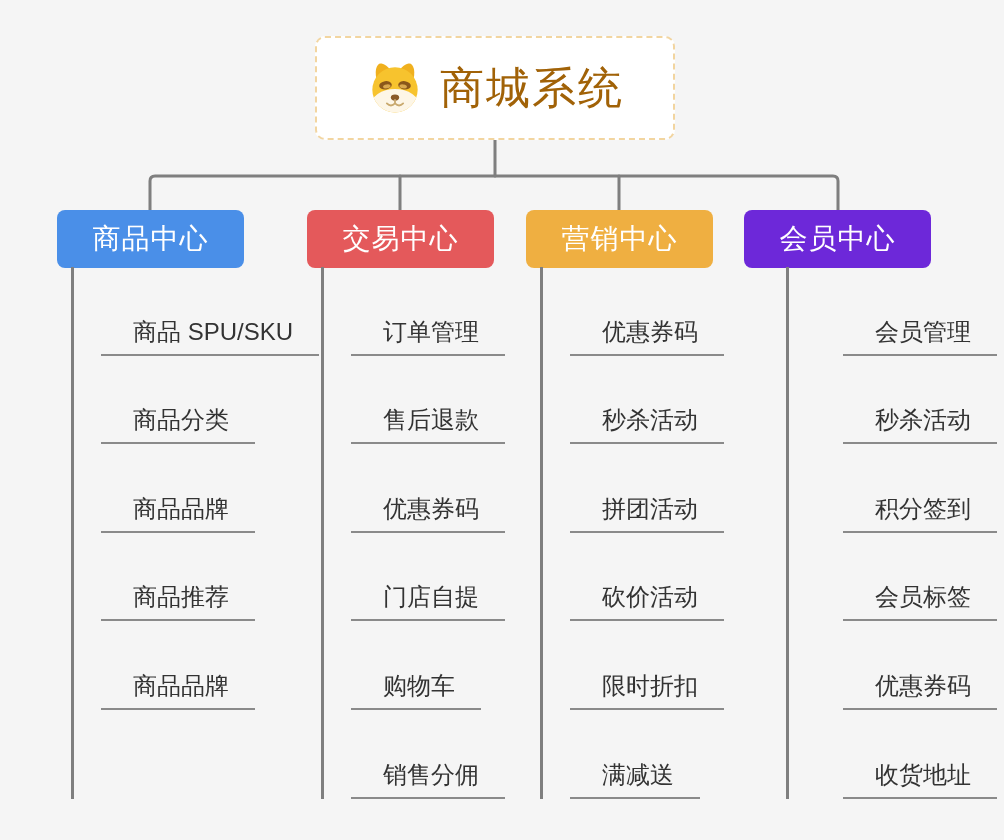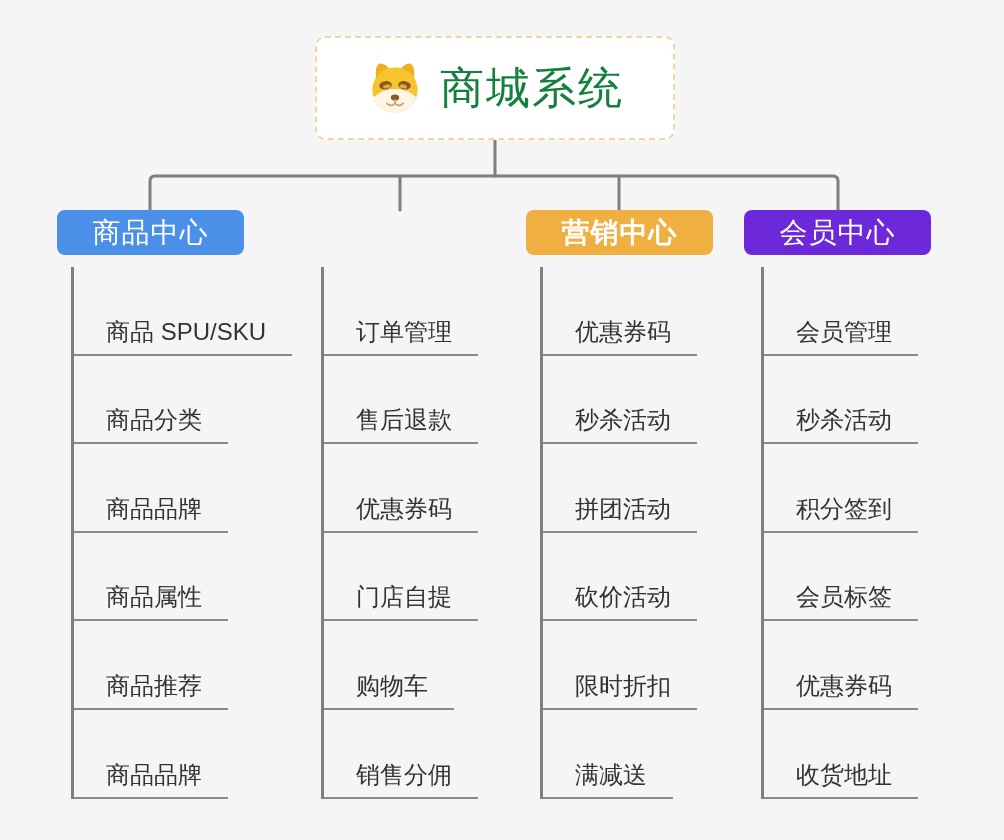--- a/index.html
+++ b/index.html
@@ -42,66 +42,67 @@
     border-radius:10px;
     box-sizing:border-box;
     display:flex;
     align-items:center;
     justify-content:center;
     gap:16px;
     cursor:pointer;
   }
   .root-title{
     font-size:44px;
-    color:#15803d;
+    color:#a16207;
     letter-spacing:2px;
     white-space:nowrap;
   }
   .dog-icon{display:flex;align-items:center;}
   
   .branch{
     position:absolute;
     top:210px;
-    width:187px;height:45px;
+    width:187px;height:58px;
     border-radius:8px;
     display:flex;
     align-items:center;
     justify-content:center;
     color:#ffffff;
     font-size:28px;
     letter-spacing:1px;
     cursor:pointer;
   }
   .b0{left:57px;}
   .b1{left:307px;}
-  .b2{left:526px;font-weight:bold;}
+  .b2{left:526px;}
   .b3{left:744px;}
   
   .col{
     position:absolute;
     top:267px;
     height:531.6px;
     border-left:3px solid var(--line);
   }
   .c0{left:71px;}
   .c1{left:321px;}
   .c2{left:540px;}
-  .c3{left:761px;}
+  .c3{left:786px;padding-left:27px;}
   .leaf-row{
     height:88.6px;
     display:flex;
     align-items:flex-end;
   }
   .leaf{
     border-bottom:2px solid var(--underline);
     padding:0 26px 6px 32px;
     font-size:24px;
     color:#333333;
     white-space:nowrap;
     cursor:pointer;
+    margin-left:27px;
   }
 </style>
 </head>
 <body>
 
 <div class="canvas">
 
   <svg class="connectors" viewBox="0 0 1004 840">
     <path d="M495 140 L495 176"></path>
     <path d="M150 210 L150 181 Q150 176 155 176 L833 176 Q838 176 838 181 L838 210"></path>
@@ -128,41 +129,41 @@
         <ellipse cx="32" cy="42.5" rx="4.6" ry="3.4" fill="#8a5a28"></ellipse>
         <path d="M32 45 L32 49 M23 49 Q27.5 53.5 32 49 Q36.5 53.5 41 49" stroke="#c9a96e" stroke-width="2" fill="none" stroke-linecap="round" stroke-linejoin="round"></path>
       </svg>
     </span>
     <span class="root-title">商城系统</span>
   </div>
 
   <div class="branch b0" style="background-color: rgb(74, 143, 232);">
     <span>商品中心</span>
   </div>
+  <div class="branch b1" style="background-color: rgb(228, 89, 91);">
+    <span>交易中心</span>
+  </div>
   <div class="branch b2" style="background-color: rgb(239, 175, 65);">
     <span>营销中心</span>
   </div>
   <div class="branch b3" style="background-color: #6d28d9;">
     <span>会员中心</span>
   </div>
 
   <div class="col c0">
     <div class="leaf-row">
         <div class="leaf">商品 SPU/SKU</div>
       </div>
     <div class="leaf-row">
         <div class="leaf">商品分类</div>
       </div>
     <div class="leaf-row">
         <div class="leaf">商品品牌</div>
       </div>
     <div class="leaf-row">
-        <div class="leaf">商品属性</div>
-      </div>
-    <div class="leaf-row">
         <div class="leaf">商品推荐</div>
       </div>
     <div class="leaf-row">
         <div class="leaf">商品品牌</div>
       </div>
   </div>
 
   <div class="col c1">
     <div class="leaf-row">
         <div class="leaf">订单管理</div>

